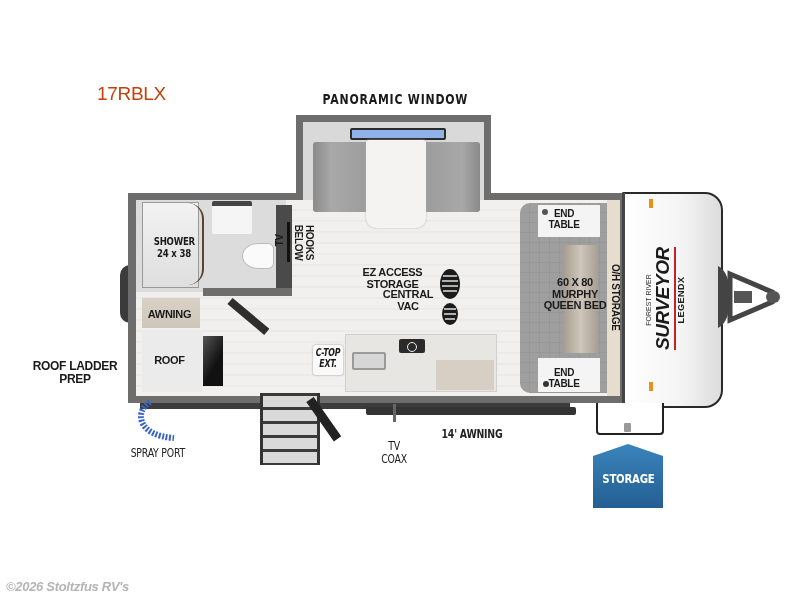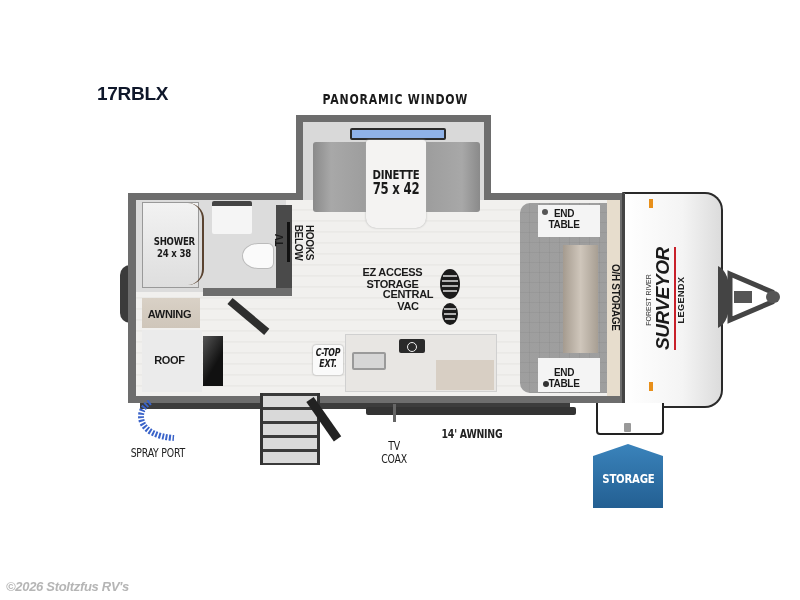--- a/index.html
+++ b/index.html
@@ -2,21 +2,21 @@
 <html><head>
 <meta charset="utf-8">
 <style>
   html, body { margin:0; padding:0; }
   body { width:800px; height:600px; background:#ffffff; position:relative; overflow:hidden;
          font-family:"Liberation Sans", sans-serif; }
   .abs { position:absolute; }
   .lbl { position:absolute; font-family:"Liberation Sans", sans-serif; font-weight:bold; color:#1a1a1a;
          text-align:center; line-height:1.05; letter-spacing:-0.3px; }
   .cond { font-family:"DejaVu Sans", sans-serif; font-weight:bold; transform:scaleX(0.78); transform-origin:center; }
-  .model { left:97px; top:84px; font-size:19px; font-weight:bold; color:#0f172a; font-family:"Liberation Sans", sans-serif; }
+  .model { left:97px; top:84px; font-size:19px; font-weight:normal; color:#c2410c; font-family:"Liberation Sans", sans-serif; }
   .floor { background: repeating-linear-gradient(180deg, #f1f0ee 0px, #f1f0ee 9px, #e3e2df 10px, #f5f4f2 11px); }
   .wall { background:#6d6d6d; }
   .dkwall { background:#4a4a4a; }
   .watermark { left:6px; top:580px; font-size:13px; font-style:italic; font-weight:bold; color:#b5b5b5;
                font-family:"Liberation Sans", sans-serif; }
 </style>
 </head>
 <body>
 
 <div class="lbl model">17RBLX</div>
@@ -34,24 +34,20 @@
   <div class="abs wall" style="left:296px; top:115px; width:195px; height:100px;"></div>
   <div class="abs" style="left:303px; top:122px; width:181px; height:100px; background:#d9d9d9;"></div>
 
   <div class="abs floor" style="left:136px; top:200px; width:482px; height:196px;"></div>
 
   <div class="abs" style="left:350px; top:128px; width:92px; height:8px; background:#8fb2e8; border:2px solid #2b2b2b; border-radius:2px;"></div>
 
   <div class="abs" style="left:313px; top:142px; width:60px; height:70px; background:linear-gradient(90deg,#8a8a8a,#a8a8a8 30%,#9b9b9b); border-radius:3px;"></div>
   <div class="abs" style="left:420px; top:142px; width:60px; height:70px; background:linear-gradient(90deg,#9b9b9b,#a8a8a8 70%,#8a8a8a); border-radius:3px;"></div>
   <div class="abs" style="left:366px; top:140px; width:60px; height:88px; background:#f4f3f2; border-radius:3px 3px 10px 10px; box-shadow:0 0 2px #aaa;"></div>
-  <div class="lbl" style="left:356px; top:168px; width:80px; font-size:13px;">
-    <div class="cond">DINETTE</div>
-    <div class="cond" style="font-size:15px;">75 x 42</div>
-  </div>
 
   <div class="abs" style="left:136px; top:200px; width:150px; height:92px; background:#dcdcdc;"></div>
   <div class="abs" style="left:142px; top:202px; width:55px; height:84px; background:linear-gradient(180deg,#f2f2f2,#dedede); border:1px solid #999;"></div>
   <div class="abs" style="left:188px; top:203px; width:14px; height:82px; border-right:2px solid #5a4330; border-radius:0 40px 40px 0;"></div>
   <div class="lbl" style="left:148px; top:236px; width:52px; font-size:11px;">
     <div class="cond">SHOWER</div>
     <div class="cond">24 x 38</div>
   </div>
   <div class="abs" style="left:212px; top:201px; width:40px; height:28px; background:#f5f5f5; border-top:5px solid #444; border-radius:2px;"></div>
   <div class="abs" style="left:242px; top:243px; width:30px; height:24px; background:#fafafa; border:1px solid #bbb; border-radius:50% 6px 6px 50%;"></div>
@@ -113,20 +109,25 @@
   <div class="abs" style="left:542px; top:209px; width:6px; height:6px; background:#555; border-radius:50%;"></div>
   <div class="abs" style="left:543px; top:381px; width:6px; height:6px; background:#333; border-radius:50%;"></div>
   <div class="lbl" style="left:544px; top:209px; width:40px; font-size:10px;">
     <div>END</div>
     <div>TABLE</div>
   </div>
   <div class="lbl" style="left:544px; top:368px; width:40px; font-size:10px;">
     <div>END</div>
     <div>TABLE</div>
   </div>
+  <div class="lbl" style="left:530px; top:277px; width:90px; font-size:11px;">
+    <div>60 X 80</div>
+    <div>MURPHY</div>
+    <div>QUEEN BED</div>
+  </div>
   <div class="abs" style="left:607px; top:200px; width:13px; height:196px; background:#e7ddcd;"></div>
   <div class="lbl" style="left:565px; top:292px; width:100px; font-size:10px; transform:rotate(90deg);">O/H STORAGE</div>
 
   <div class="abs" style="left:622px; top:192px; width:96px; height:212px; background:linear-gradient(90deg,#ffffff,#f4f4f4 60%,#dcdcdc); border:2px solid #2a2a2a; border-left:3px solid #444; border-radius:0 18px 18px 0;"></div>
   <div class="abs" style="left:649px; top:199px; width:4px; height:9px; background:#e8901b;"></div>
   <div class="abs" style="left:649px; top:382px; width:4px; height:9px; background:#e8901b;"></div>
   <div class="abs" style="left:625px; top:270px; width:100px; height:60px; transform:rotate(-90deg); text-align:center;">
     <div style="font-size:7px; color:#333; font-family:'Liberation Sans',sans-serif;">FOREST RIVER</div>
     <div style="font-size:19px; font-style:italic; font-weight:bold; color:#1a1a1a; font-family:'Liberation Sans',sans-serif; letter-spacing:-0.5px; border-bottom:2px solid #c8202a; display:inline-block;">SURVEYOR</div>
     <div style="font-size:9px; font-weight:bold; color:#222; font-family:'Liberation Sans',sans-serif; letter-spacing:0.5px;">LEGENDX</div>
@@ -156,20 +157,24 @@
     <div class="cond" style="font-weight:normal;">COAX</div>
   </div>
 
   <svg class="abs" style="left:136px; top:400px;" width="42" height="44" viewBox="0 0 42 44">
     <path d="M14 2 Q2 10 6 22 Q12 36 38 38" fill="none" stroke="#3a63c9" stroke-width="6" stroke-dasharray="2 1.5"></path>
   </svg>
   <div class="lbl" style="left:118px; top:447px; width:80px; font-size:12px;">
     <span class="cond" style="display:inline-block; font-weight:normal; color:#222;">SPRAY PORT</span>
   </div>
 
+  <div class="lbl" style="left:20px; top:360px; width:110px; font-size:12px;">
+    <div>ROOF LADDER</div>
+    <div>PREP</div>
+  </div>
 
   <div class="abs" style="left:596px; top:403px; width:64px; height:30px; border:2px solid #222; border-top:none; border-radius:0 0 4px 4px; background:#fff;"></div>
   <div class="abs" style="left:624px; top:423px; width:7px; height:9px; background:#999; border-radius:1px;"></div>
 
   <svg class="abs" style="left:593px; top:444px;" width="70" height="64" viewBox="0 0 70 64">
     <defs>
       <linearGradient id="sbg" x1="0" y1="0" x2="0" y2="1">
         <stop offset="0" stop-color="#3a83bb"></stop>
         <stop offset="1" stop-color="#235f92"></stop>
       </linearGradient>

